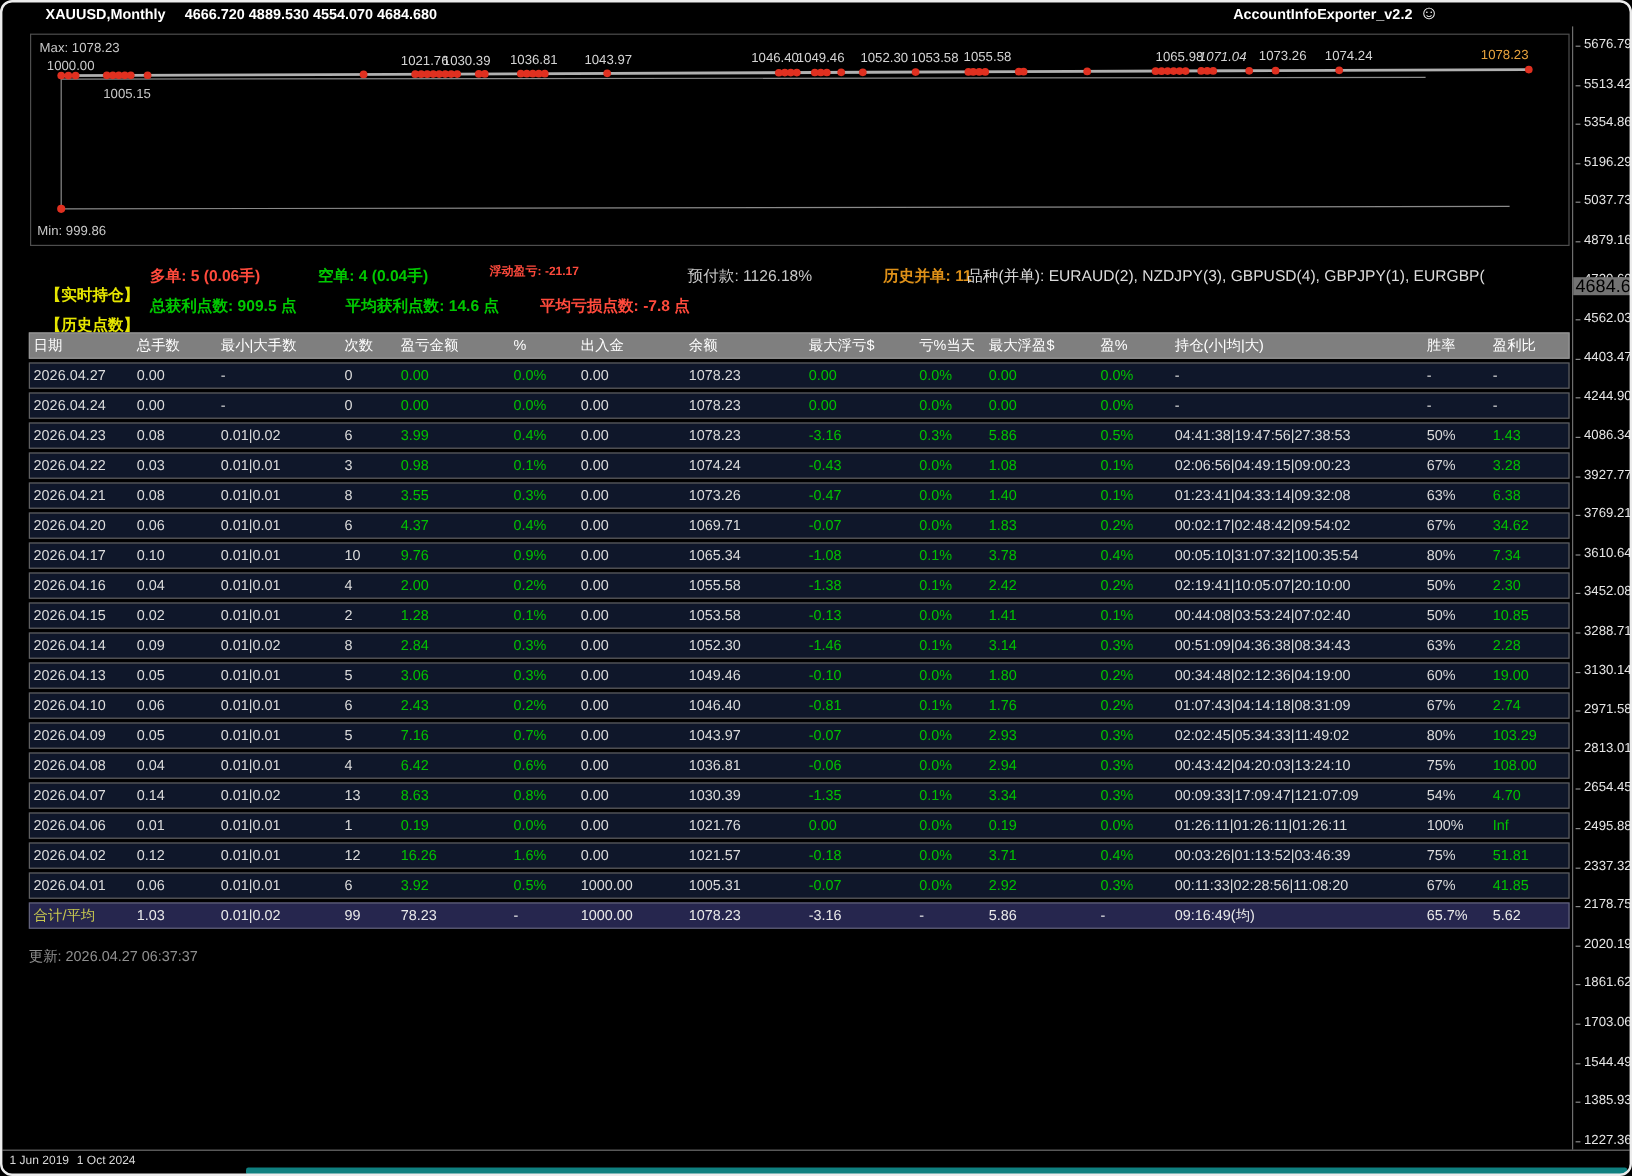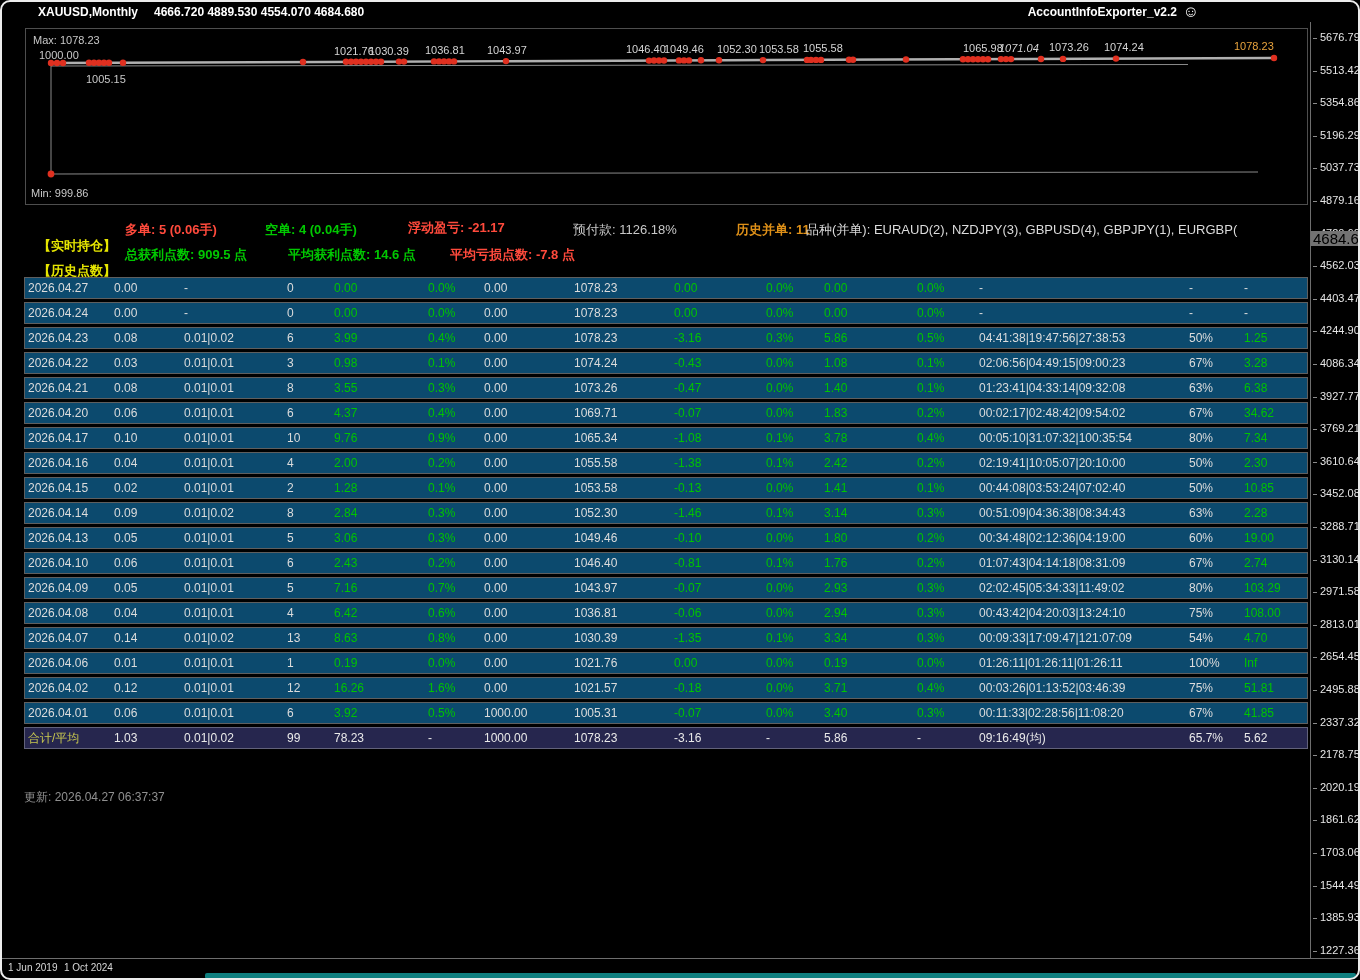--- a/index.html
+++ b/index.html
@@ -32,31 +32,31 @@
   .cur-price { position:absolute; left:1311px; top:231px; width:58px; height:15px; background:#737373; color:#000; font-size:15px; line-height:15px; padding-left:2px; z-index:5; }
 
   
   .info { position:absolute; font-size:13px; font-weight:bold; white-space:nowrap; }
   .yellow { color:#e6e600;margin-top:16px; }
   .red    { color:#ff4a3c; }
   .green  { color:#00c800; }
   .orange { color:#de9018; }
   .silver { color:#c8c8c8; font-weight:normal; }
   .white  { color:#dcdcdc; font-weight:normal; }
-  .big    { font-size:13px; }
+  .big    { font-size:10px; }
 
   
   .tbl { position:absolute; left:24px; top:277px; width:1284px; }
   .trow {
     display:grid;
     grid-template-columns:86px 70px 103px 47px 94px 56px 90px 100px 92px 58px 93px 62px 210px 55px auto;
     height:22px; line-height:20px; font-size:12px; margin-bottom:3px;
   }
   .thead { background:#7f7f7f; border:1px solid #949494; color:#fff; }
-  .tdata { background:#0c4a6e; border:1px solid #5f5f5f; color:#dcdcdc; }
+  .tdata { background:#0f172a; border:1px solid #5f5f5f; color:#dcdcdc; }
   .ttotal { background:#26264e; border:1px solid #62627a; color:#eaeaea; }
   .cell { padding-left:3px; overflow:hidden; white-space:nowrap; }
   .cell.g { color:#00c400; }
   .ttotal .cell.first { color:#c8c850; }
 
   .updated { position:absolute; left:24px; top:789px; color:#909090; font-size:12px; }
 
   
   .bottom-line { position:absolute; left:2px; top:958px; width:1356px; height:1px; background:#6e6e6e; }
   .time-label { position:absolute; top:962px; color:#d8d8d8; font-size:10px; white-space:nowrap; }
@@ -203,20 +203,37 @@
 <span class="info silver" style="left:573px; top:221px;">预付款: 1126.18%</span>
 <span class="info orange" style="left:736px; top:221px;">历史并单: 11</span>
 <span class="info white" style="left:806px; top:221px;">品种(并单): EURAUD(2), NZDJPY(3), GBPUSD(4), GBPJPY(1), EURGBP(</span>
 
 <span class="info yellow" style="left:38px; top:246px;">【历史点数】</span>
 <span class="info green" style="left:125px; top:246px;">总获利点数: 909.5 点</span>
 <span class="info green" style="left:288px; top:246px;">平均获利点数: 14.6 点</span>
 <span class="info red" style="left:450px; top:246px;">平均亏损点数: -7.8 点</span>
 
 <div class="tbl">
+  <div class="trow thead">
+      <div class="cell">日期</div>
+      <div class="cell">总手数</div>
+      <div class="cell">最小|大手数</div>
+      <div class="cell">次数</div>
+      <div class="cell">盈亏金额</div>
+      <div class="cell">%</div>
+      <div class="cell">出入金</div>
+      <div class="cell">余额</div>
+      <div class="cell">最大浮亏$</div>
+      <div class="cell">亏%当天</div>
+      <div class="cell">最大浮盈$</div>
+      <div class="cell">盈%</div>
+      <div class="cell">持仓(小|均|大)</div>
+      <div class="cell">胜率</div>
+      <div class="cell">盈利比</div>
+    </div>
   <div>
       <div class="trow tdata">
         <div class="cell first">2026.04.27</div>
         <div class="cell">0.00</div>
         <div class="cell">-</div>
         <div class="cell">0</div>
         <div class="cell g">0.00</div>
         <div class="cell g">0.0%</div>
         <div class="cell">0.00</div>
         <div class="cell">1078.23</div>
@@ -253,21 +270,21 @@
         <div class="cell g">3.99</div>
         <div class="cell g">0.4%</div>
         <div class="cell">0.00</div>
         <div class="cell">1078.23</div>
         <div class="cell g">-3.16</div>
         <div class="cell g">0.3%</div>
         <div class="cell g">5.86</div>
         <div class="cell g">0.5%</div>
         <div class="cell">04:41:38|19:47:56|27:38:53</div>
         <div class="cell">50%</div>
-        <div class="cell g">1.25</div>
+        <div class="cell g">1.43</div>
       </div>
       <div class="trow tdata">
         <div class="cell first">2026.04.22</div>
         <div class="cell">0.03</div>
         <div class="cell">0.01|0.01</div>
         <div class="cell">3</div>
         <div class="cell g">0.98</div>
         <div class="cell g">0.1%</div>
         <div class="cell">0.00</div>
         <div class="cell">1074.24</div>
@@ -504,21 +521,21 @@
         <div class="cell first">2026.04.01</div>
         <div class="cell">0.06</div>
         <div class="cell">0.01|0.01</div>
         <div class="cell">6</div>
         <div class="cell g">3.92</div>
         <div class="cell g">0.5%</div>
         <div class="cell">1000.00</div>
         <div class="cell">1005.31</div>
         <div class="cell g">-0.07</div>
         <div class="cell g">0.0%</div>
-        <div class="cell g">3.40</div>
+        <div class="cell g">2.92</div>
         <div class="cell g">0.3%</div>
         <div class="cell">00:11:33|02:28:56|11:08:20</div>
         <div class="cell">67%</div>
         <div class="cell g">41.85</div>
       </div>
     </div>
   <div class="trow ttotal">
       <div class="cell first">合计/平均</div>
       <div class="cell">1.03</div>
       <div class="cell">0.01|0.02</div>

